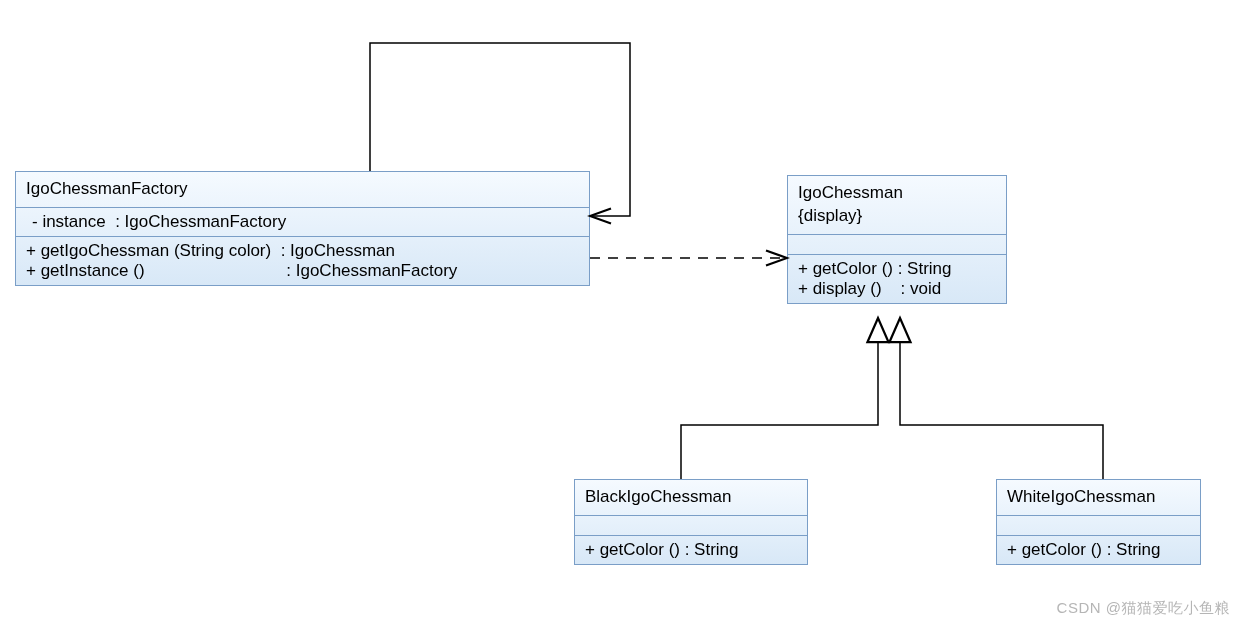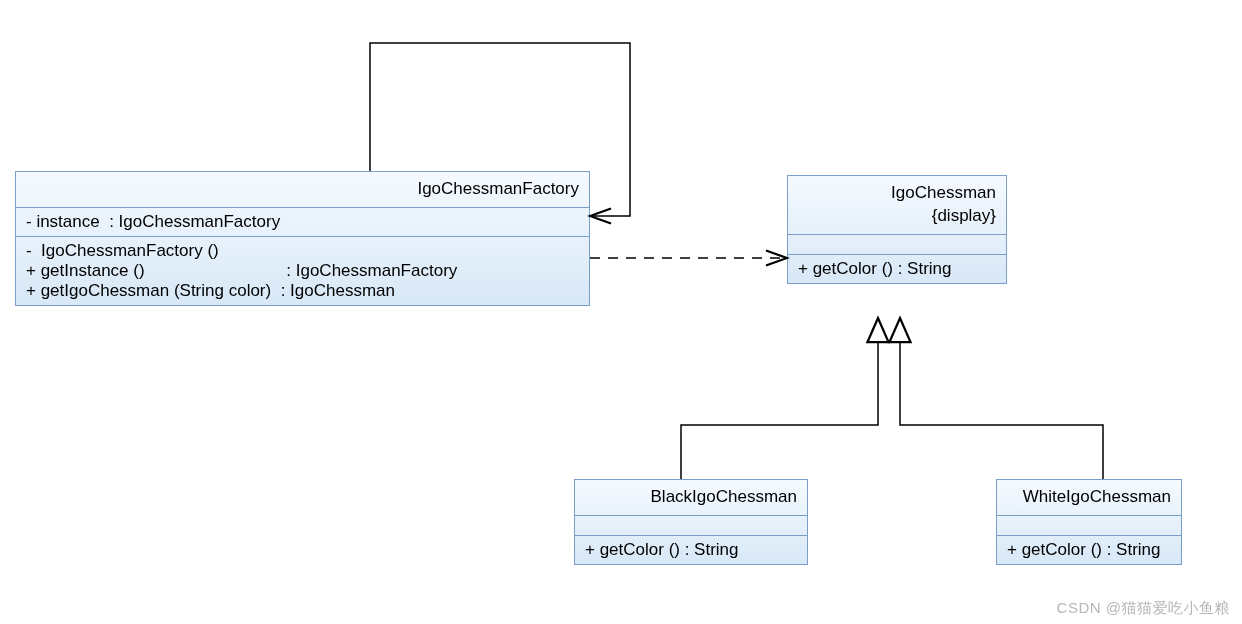--- a/index.html
+++ b/index.html
@@ -12,27 +12,27 @@
       background: #fff;
       color: #000;
     }
     .uml-class {
       position: absolute;
       border: 1px solid #7a9ec7;
       background: linear-gradient(to bottom, #f5faff, #d8e8f7);
     }
     .uml-header {
       border-bottom: 1px solid #7a9ec7;
-      text-align: right;
+      text-align: left;
       padding: 6px 10px;
       line-height: 1.35;
     }
     .uml-attrs {
       border-bottom: 1px solid #7a9ec7;
-      padding: 4px 10px;
+      padding: 4px 16px;
     }
     .uml-ops {
       padding: 4px 10px;
     }
     .uml-empty {
       height: 20px;
       border-bottom: 1px solid #7a9ec7;
     }
     .watermark {
       position: absolute;
@@ -57,48 +57,48 @@
 <body>
 
 <div class="uml-class" style="left:15px; top:171px; width:575px;">
   <div class="uml-header">
     <span>IgoChessmanFactory</span>
   </div>
   <div class="uml-attrs">
     <div class="row">- instance  : IgoChessmanFactory</div>
   </div>
   <div class="uml-ops">
-    <div class="row">-  IgoChessmanFactory ()</div>
+    <div class="row">+ getIgoChessman (String color)  : IgoChessman</div>
     <div class="row">+ getInstance ()                              : IgoChessmanFactory</div>
-    <div class="row">+ getIgoChessman (String color)  : IgoChessman</div>
   </div>
 </div>
 
 <div class="uml-class" style="left:787px; top:175px; width:220px;">
   <div class="uml-header">
     <div>IgoChessman</div>
     <div>{display}</div>
   </div>
   <div class="uml-empty"></div>
   <div class="uml-ops">
     <div class="row">+ getColor () : String</div>
+    <div class="row">+ display ()    : void</div>
   </div>
 </div>
 
 <div class="uml-class" style="left:574px; top:479px; width:234px;">
   <div class="uml-header">
     <span>BlackIgoChessman</span>
   </div>
   <div class="uml-empty"></div>
   <div class="uml-ops">
     <div class="row">+ getColor () : String</div>
   </div>
 </div>
 
-<div class="uml-class" style="left:996px; top:479px; width:186px;">
+<div class="uml-class" style="left:996px; top:479px; width:205px;">
   <div class="uml-header">
     <span>WhiteIgoChessman</span>
   </div>
   <div class="uml-empty"></div>
   <div class="uml-ops">
     <div class="row">+ getColor () : String</div>
   </div>
 </div>
 
 <svg class="connectors">

